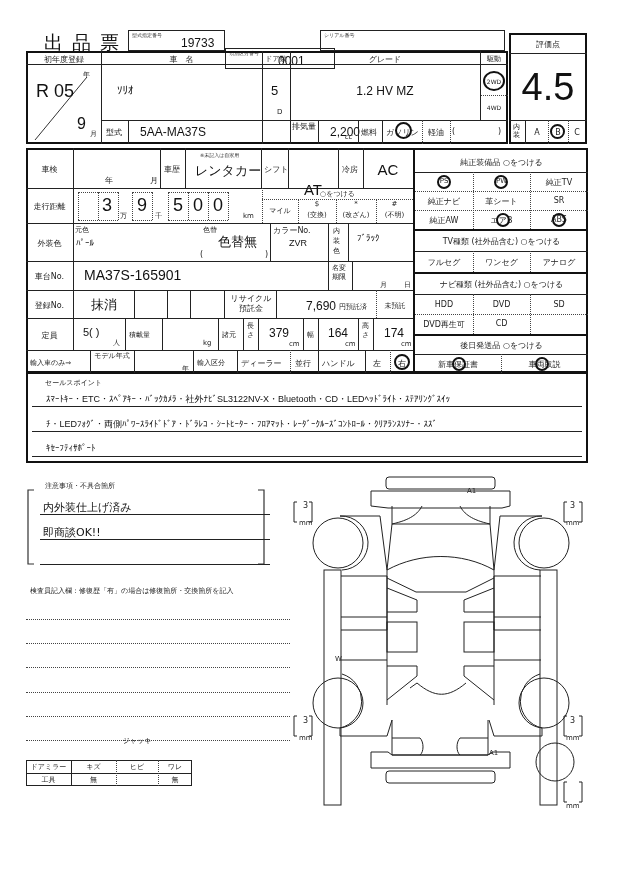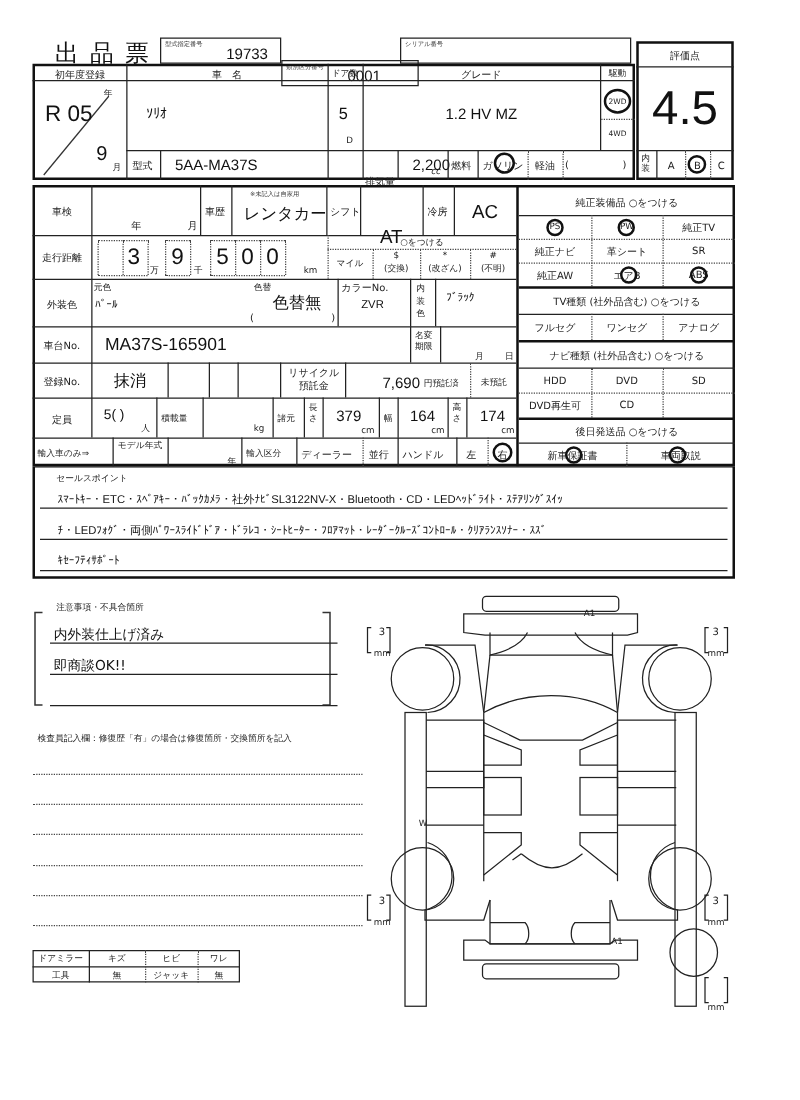--- a/index.html
+++ b/index.html
@@ -64,21 +64,21 @@
 <span class="lbl ctr" style="left:480px;top:54px;width:28px;font-size:7px;">駆動</span>
 <div class="dh" style="left:481px;top:95px;width:27px;"></div>
 <span class="lbl ctr" style="left:480px;top:78px;width:28px;font-size:6px;">2WD</span>
 <div class="circle" style="left:483px;top:71px;width:22px;height:20px;"></div>
 <span class="lbl ctr" style="left:480px;top:104px;width:28px;font-size:6px;">4WD</span>
 
 <span class="lbl" style="left:106px;top:127px;">型式</span>
 <div class="vl" style="left:128px;top:120px;height:24px;"></div>
 <span class="val" style="left:140px;top:125px;font-size:12px;">5AA-MA37S</span>
 
-<span class="lbl ctr" style="left:290px;top:140px;width:28px;">排気量</span>
+<span class="lbl ctr" style="left:290px;top:121px;width:28px;">排気量</span>
 <div class="vl" style="left:318px;top:120px;height:24px;"></div>
 <span class="val" style="left:330px;top:125px;font-size:12px;">2,200</span>
 <span class="lbl" style="left:345px;top:133px;font-size:7px;font-style:italic;">cc</span>
 <div class="vl" style="left:358px;top:120px;height:24px;"></div>
 <span class="lbl" style="left:361px;top:127px;">燃料</span>
 <div class="vl" style="left:382px;top:120px;height:24px;"></div>
 <span class="lbl" style="left:386px;top:127px;">ガソリン</span>
 <div class="circle" style="left:395px;top:122px;width:17px;height:17px;"></div>
 <div class="dv" style="left:422px;top:120px;height:24px;"></div>
 <span class="lbl" style="left:428px;top:127px;">軽油</span>
@@ -329,21 +329,21 @@
 <div class="hl" style="left:26px;top:773px;width:166px;"></div>
 <div class="vl" style="left:71px;top:760px;height:26px;"></div>
 <div class="dv" style="left:116px;top:760px;height:26px;"></div>
 <div class="dv" style="left:158px;top:760px;height:26px;"></div>
 <span class="lbl ctr" style="left:26px;top:762px;width:45px;font-size:7px;">ドアミラー</span>
 <span class="lbl ctr" style="left:71px;top:762px;width:45px;font-size:7px;">キズ</span>
 <span class="lbl ctr" style="left:116px;top:762px;width:42px;font-size:7px;">ヒビ</span>
 <span class="lbl ctr" style="left:158px;top:762px;width:34px;font-size:7px;">ワレ</span>
 <span class="lbl ctr" style="left:26px;top:775px;width:45px;font-size:7px;">工具</span>
 <span class="lbl ctr" style="left:71px;top:775px;width:45px;font-size:7px;">無</span>
-<span class="lbl ctr" style="left:116px;top:775px;width:42px;font-size:7px;text-align:center;">ジャッキ</span>
+<span class="lbl ctr" style="left:116px;top:736px;width:42px;font-size:7px;text-align:center;">ジャッキ</span>
 <span class="lbl ctr" style="left:158px;top:775px;width:34px;font-size:7px;">無</span>
 
 <svg class="abs" style="left:280px;top:470px" width="320" height="350" viewBox="0 0 320 350" fill="none" stroke="#222" stroke-width="1">
 
   <rect x="106" y="7" width="109" height="12" rx="3"></rect>
   <path d="M91 21 H230 V36 L222 38 H108 L91 36 Z"></path>
 
   <path d="M112 36 V54 H210 V36"></path>
   <path d="M112 54 C130 50 138 44 142 36"></path>
   <path d="M210 54 C192 50 184 44 180 36"></path>

